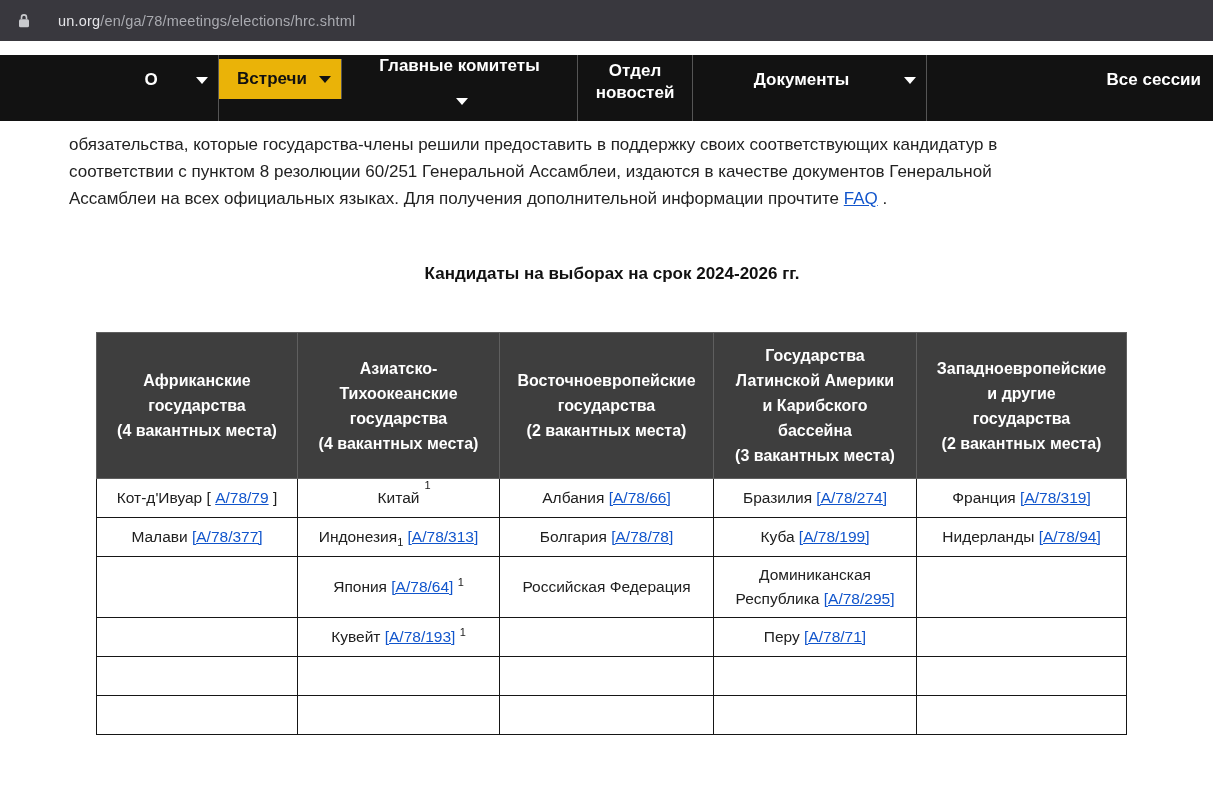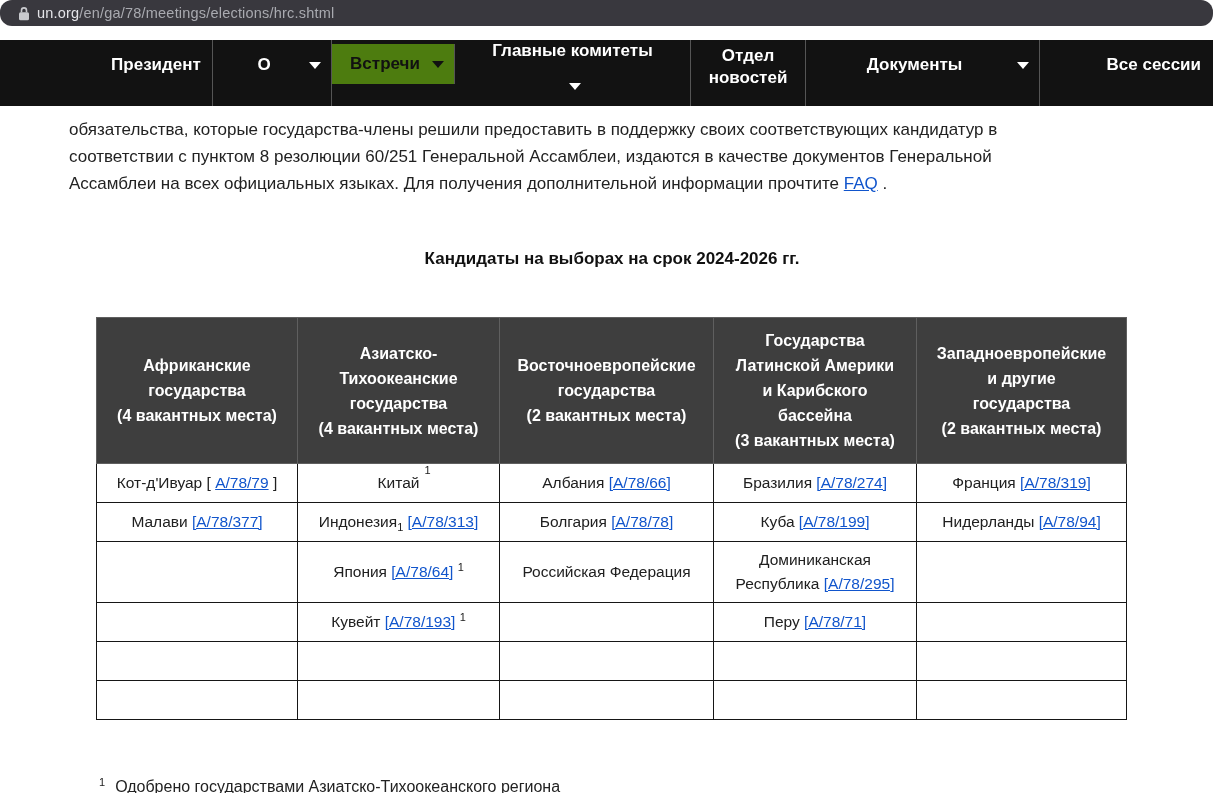--- a/index.html
+++ b/index.html
@@ -1,21 +1,21 @@
 <!DOCTYPE html>
 <html><head>
 <meta charset="utf-8">
 <style>
   * { margin:0; padding:0; box-sizing:border-box; }
   html,body { width:1213px; height:793px; background:#fff; overflow:hidden;
     font-family:"Liberation Sans","DejaVu Sans",sans-serif; }
 
   
-  .address-bar { height:26px; background:#39383e; display:flex; align-items:center;
-    padding:0 18px; gap:7px;border-radius:12px; }
+  .address-bar { height:41px; background:#39383e; display:flex; align-items:center;
+    padding:0 18px; gap:28px; }
   .lock { display:flex; align-items:center; }
   .url { font-size:14.5px; letter-spacing:.2px; white-space:nowrap; }
   .url-domain { color:#e4e4e8; }
   .url-path { color:#a9aab0; }
   .top-gap { height:14px; background:#fff; }
 
   
   .nav { height:66px; background:#121212; display:flex; align-items:stretch;
     padding-left:100px; }
   .nav-item { display:flex; align-items:center; position:relative;
@@ -26,21 +26,21 @@
     border-right:6px solid transparent; border-top:7px solid #fff;
     margin-left:4px; flex:0 0 auto; }
   .ni-president { width:113px; }
   .ni-about     { width:119px; }
   .ni-meetings  { width:123px; }
   .ni-committees{ width:236px;flex-direction:column; }
   .ni-news      { width:115px; padding-bottom:12px; }
   .ni-documents { width:234px; }
   .ni-sessions  { flex:1; border-right:none; }
   .ni-sessions .nav-label { text-align:right; padding-right:2px; }
-  .nav-item.active { background:#4d7c0f; color:#111; align-self:flex-start;
+  .nav-item.active { background:#eab308; color:#111; align-self:flex-start;
     height:40px; margin-top:4px; padding-bottom:0; border-right:1px solid #555; }
   .nav-item.active .caret { border-top-color:#111; }
 
   
   .intro { margin:10px 0 0 69px; width:980px; font-size:17px; line-height:27px;
     color:#222; }
   .doc-link { color:#1155cc; text-decoration:underline; cursor:pointer; }
 
   
   .page-heading { margin:52px 0 0 97px; width:1030px; text-align:center;
@@ -73,23 +73,20 @@
       <rect x="1" y="6.2" width="10" height="8" rx="1.5" fill="#c9cace"></rect>
       <path d="M3.5 6.2V4.4a2.5 2.5 0 0 1 5 0v1.8" fill="none" stroke="#c9cace" stroke-width="1.6"></path>
     </svg>
   </span>
   <span class="url"><span class="url-domain">un.org</span><span class="url-path">/en/ga/78/meetings/elections/hrc.shtml</span></span>
 </div>
 
 <div class="top-gap"></div>
 
 <div class="nav">
-    <div class="nav-item ni-president">
-      <span class="nav-label">Президент</span>
-    </div>
     <div class="nav-item ni-about">
       <span class="nav-label">О</span>
       <span class="caret"></span>
     </div>
     <div class="nav-item ni-meetings active">
       <span class="nav-label">Встречи</span>
       <span class="caret"></span>
     </div>
     <div class="nav-item ni-committees">
       <span class="nav-label">Главные комитеты</span>

